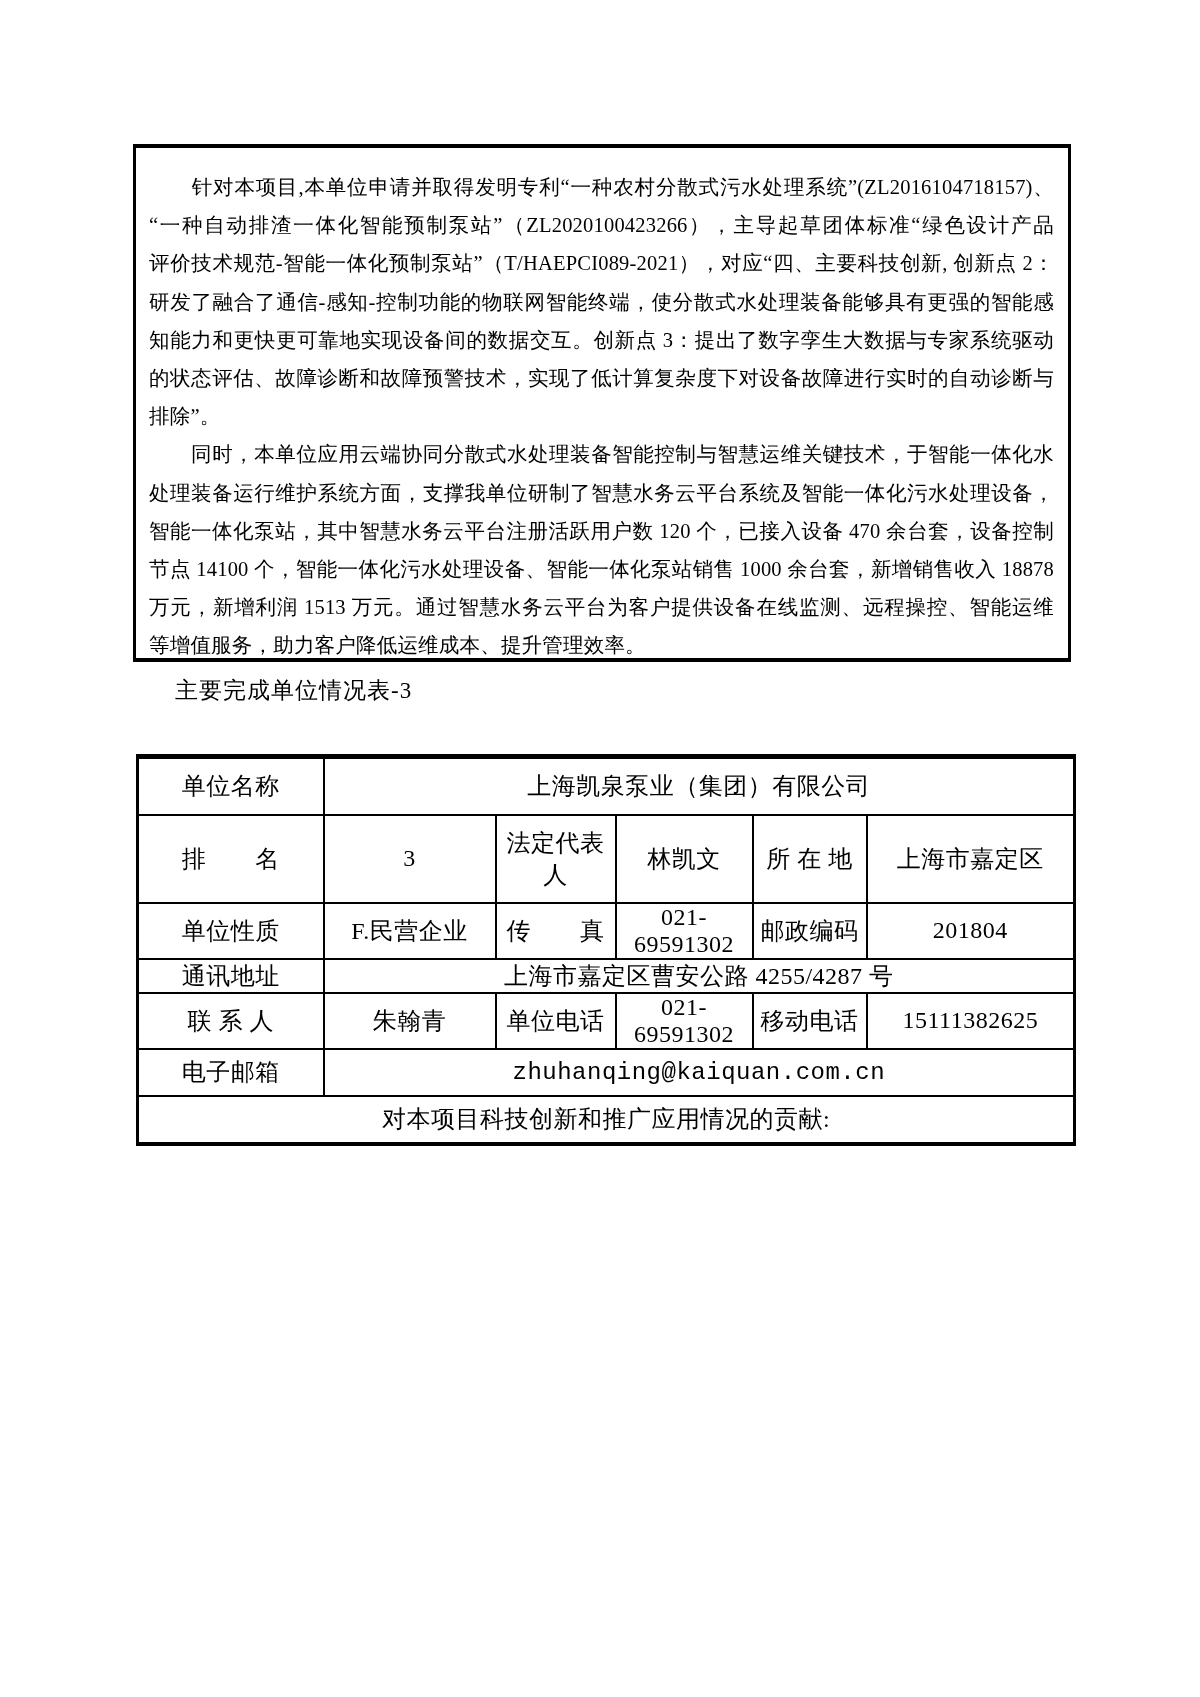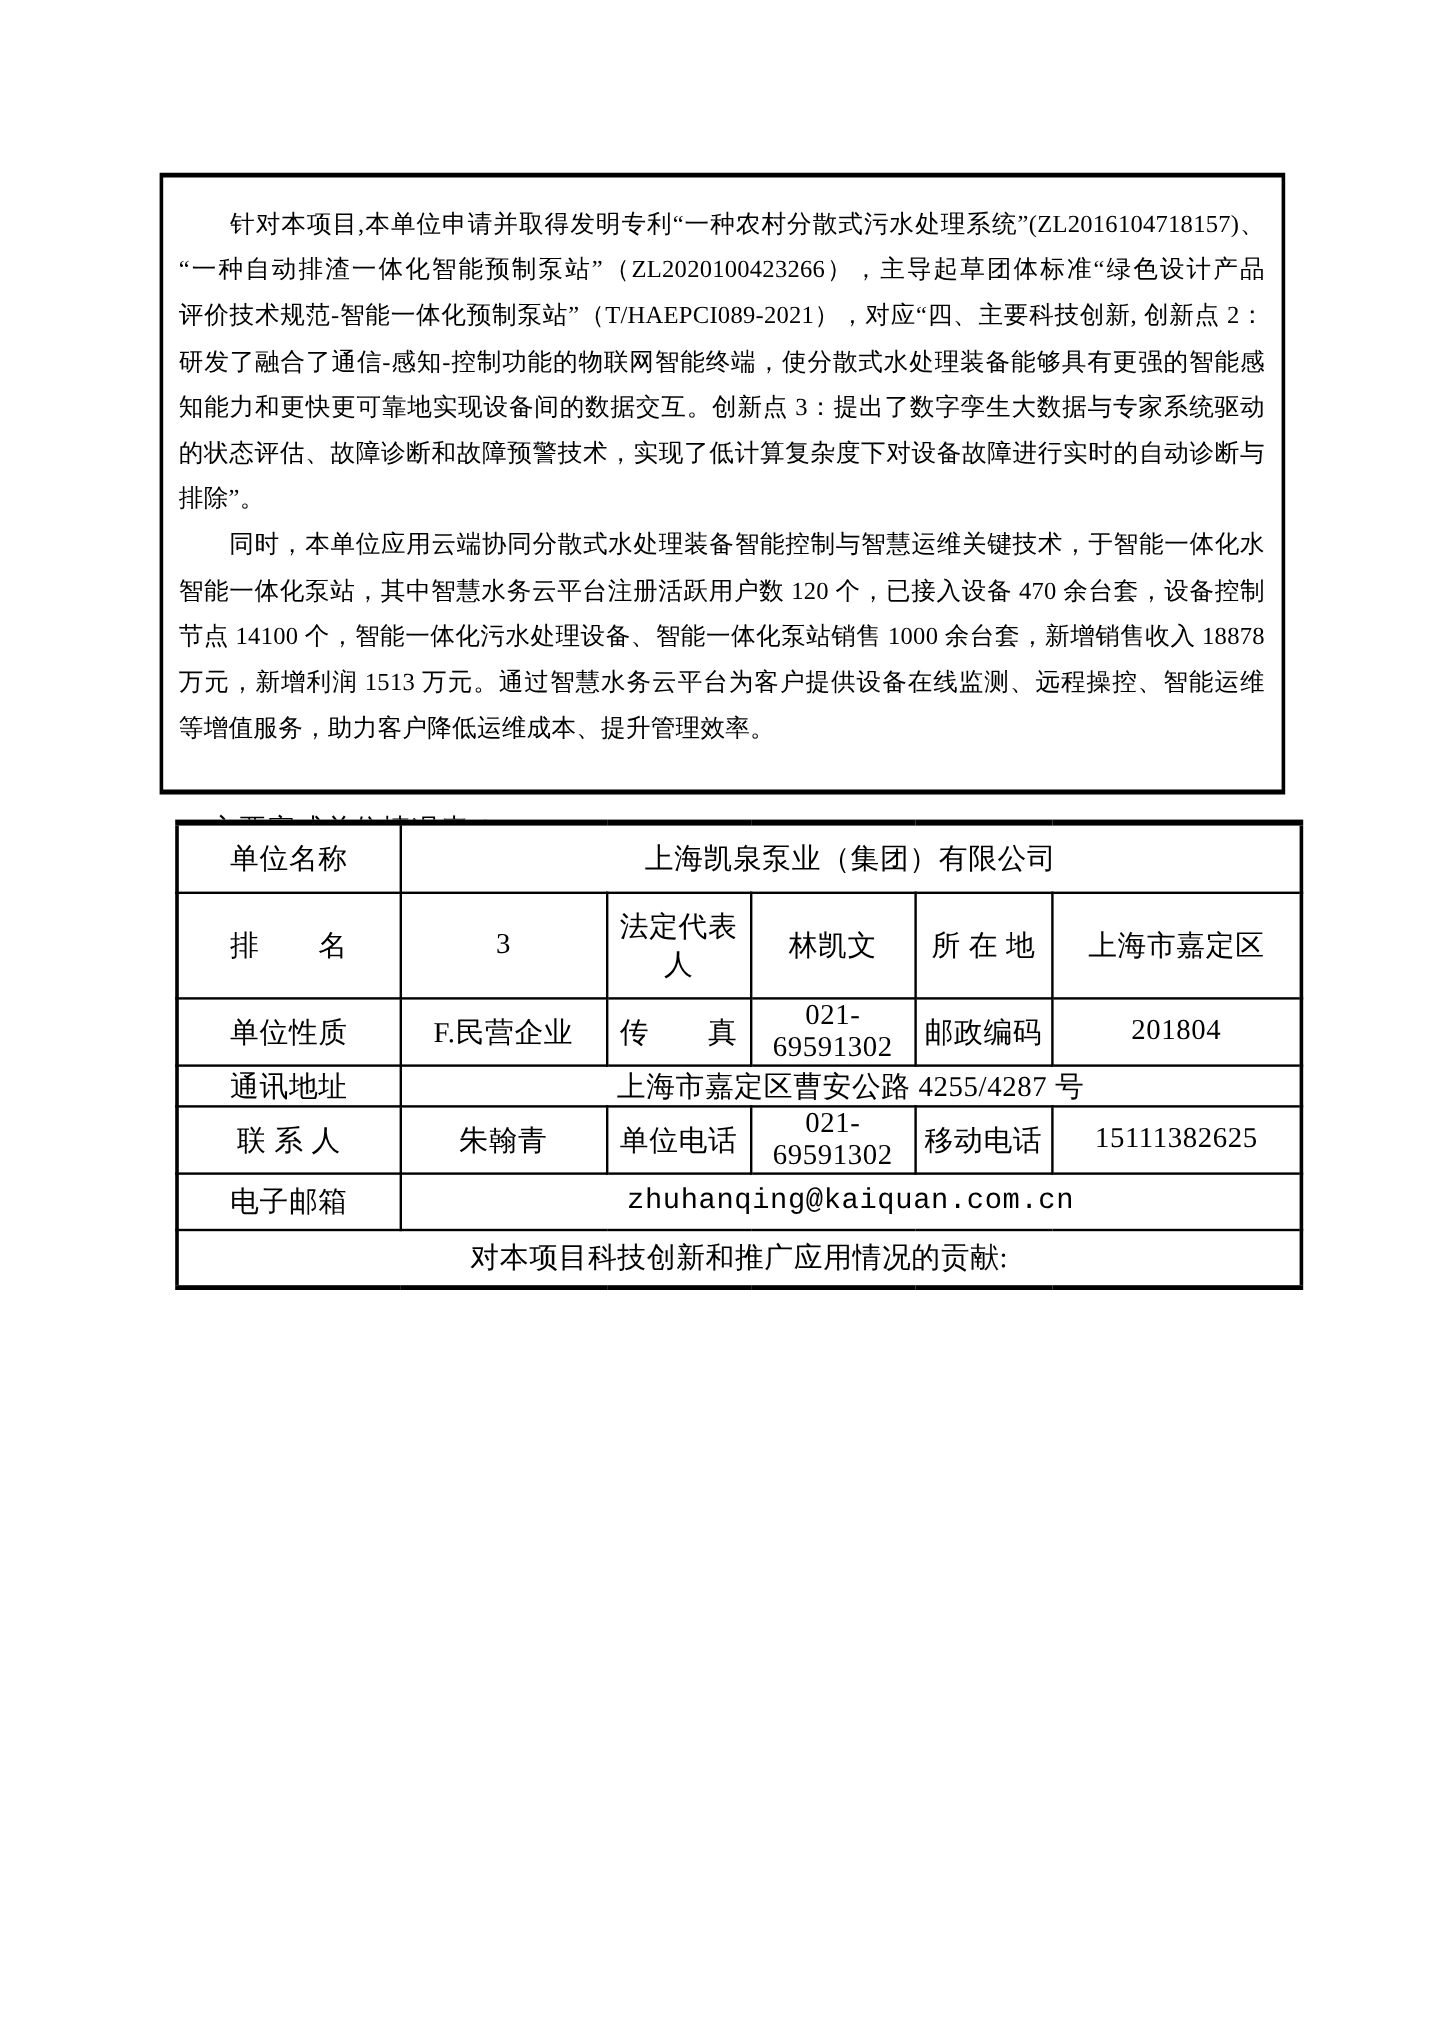--- a/index.html
+++ b/index.html
@@ -53,29 +53,28 @@
     top: 677px;
     font-size: 23px;
     line-height: 27px;
     letter-spacing: 1px;
   }
 
   
   table.unit-table {
     position: absolute;
     left: 136px;
-    top: 683px;
+    top: 754px;
     width: 937px;
     border-collapse: collapse;
     table-layout: fixed;
     border: 3px solid #000;
     border-top-width: 5px;
     border-bottom-width: 4px;
     background: #fff;
-    margin-left: 10px;
   }
   table.unit-table td {
     border: 2px solid #000;
     font-size: 24px;
     text-align: center;
     vertical-align: middle;
     padding: 0 4px;
     overflow: hidden;
     letter-spacing: 0.5px;
   }
@@ -104,20 +103,21 @@
 
 <div class="narrative-box">
   <div class="nline">　　针对本项目,本单位申请并取得发明专利“一种农村分散式污水处理系统”(ZL2016104718157)、</div>
   <div class="nline">“一种自动排渣一体化智能预制泵站”（ZL2020100423266），主导起草团体标准“绿色设计产品</div>
   <div class="nline">评价技术规范-智能一体化预制泵站”（T/HAEPCI089-2021），对应“四、主要科技创新, 创新点 2：</div>
   <div class="nline">研发了融合了通信-感知-控制功能的物联网智能终端，使分散式水处理装备能够具有更强的智能感</div>
   <div class="nline">知能力和更快更可靠地实现设备间的数据交互。创新点 3：提出了数字孪生大数据与专家系统驱动</div>
   <div class="nline">的状态评估、故障诊断和故障预警技术，实现了低计算复杂度下对设备故障进行实时的自动诊断与</div>
   <div class="nline para-end">排除”。</div>
   <div class="nline">　　同时，本单位应用云端协同分散式水处理装备智能控制与智慧运维关键技术，于智能一体化水</div>
+  <div class="nline">处理装备运行维护系统方面，支撑我单位研制了智慧水务云平台系统及智能一体化污水处理设备，</div>
   <div class="nline">智能一体化泵站，其中智慧水务云平台注册活跃用户数 120 个，已接入设备 470 余台套，设备控制</div>
   <div class="nline">节点 14100 个，智能一体化污水处理设备、智能一体化泵站销售 1000 余台套，新增销售收入 18878</div>
   <div class="nline">万元，新增利润 1513 万元。通过智慧水务云平台为客户提供设备在线监测、远程操控、智能运维</div>
   <div class="nline para-end">等增值服务，助力客户降低运维成本、提升管理效率。</div>
 </div>
 
 <div class="table-caption">主要完成单位情况表-3</div>
 
 <table class="unit-table">
   <colgroup>

